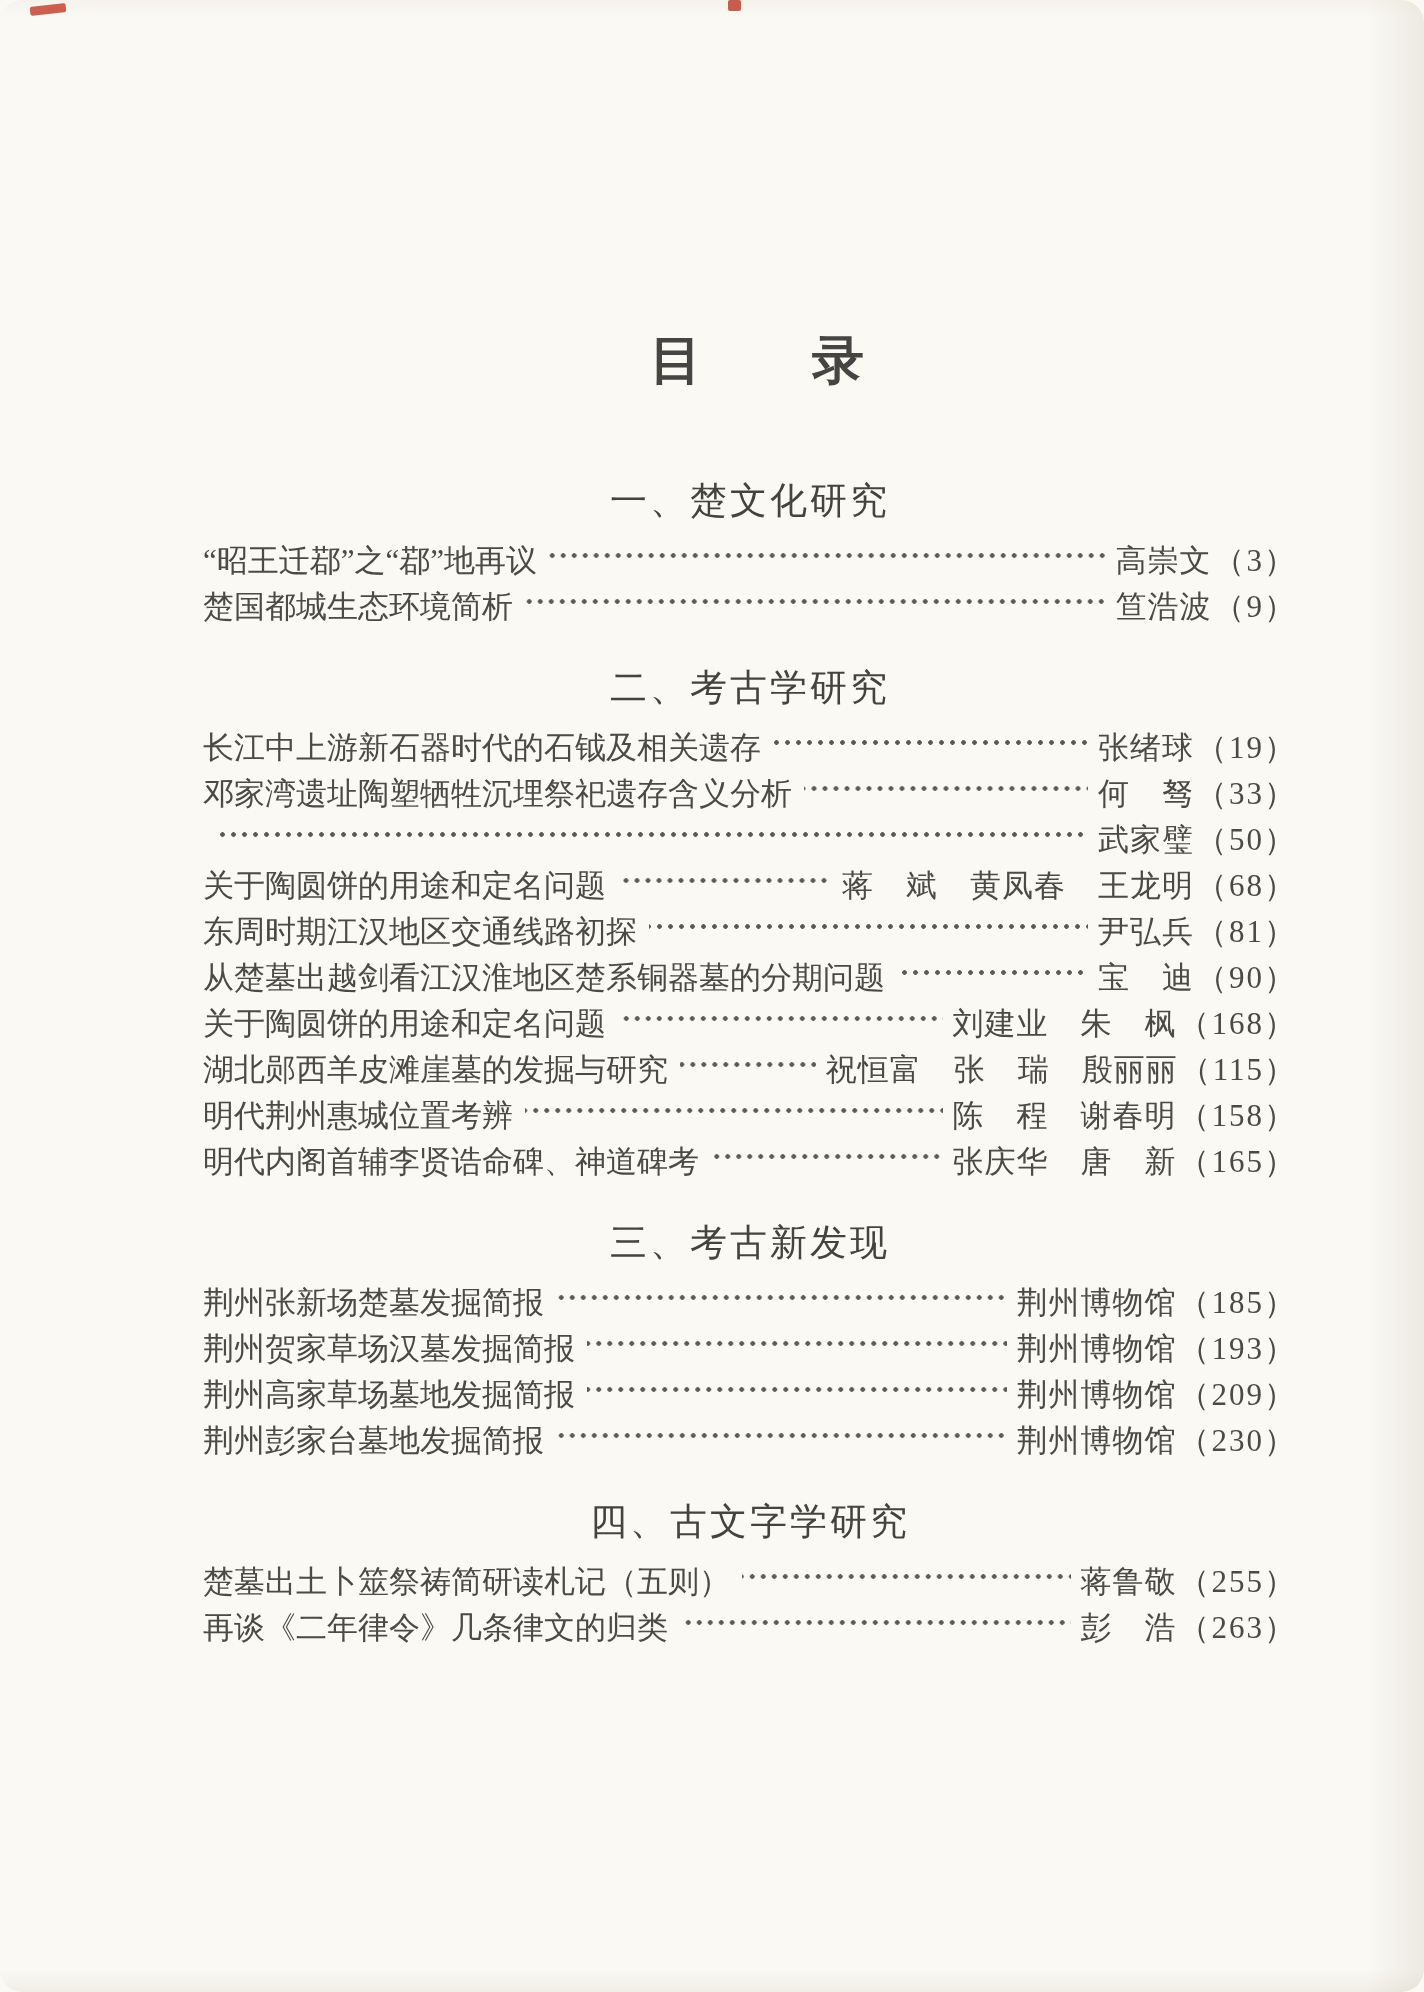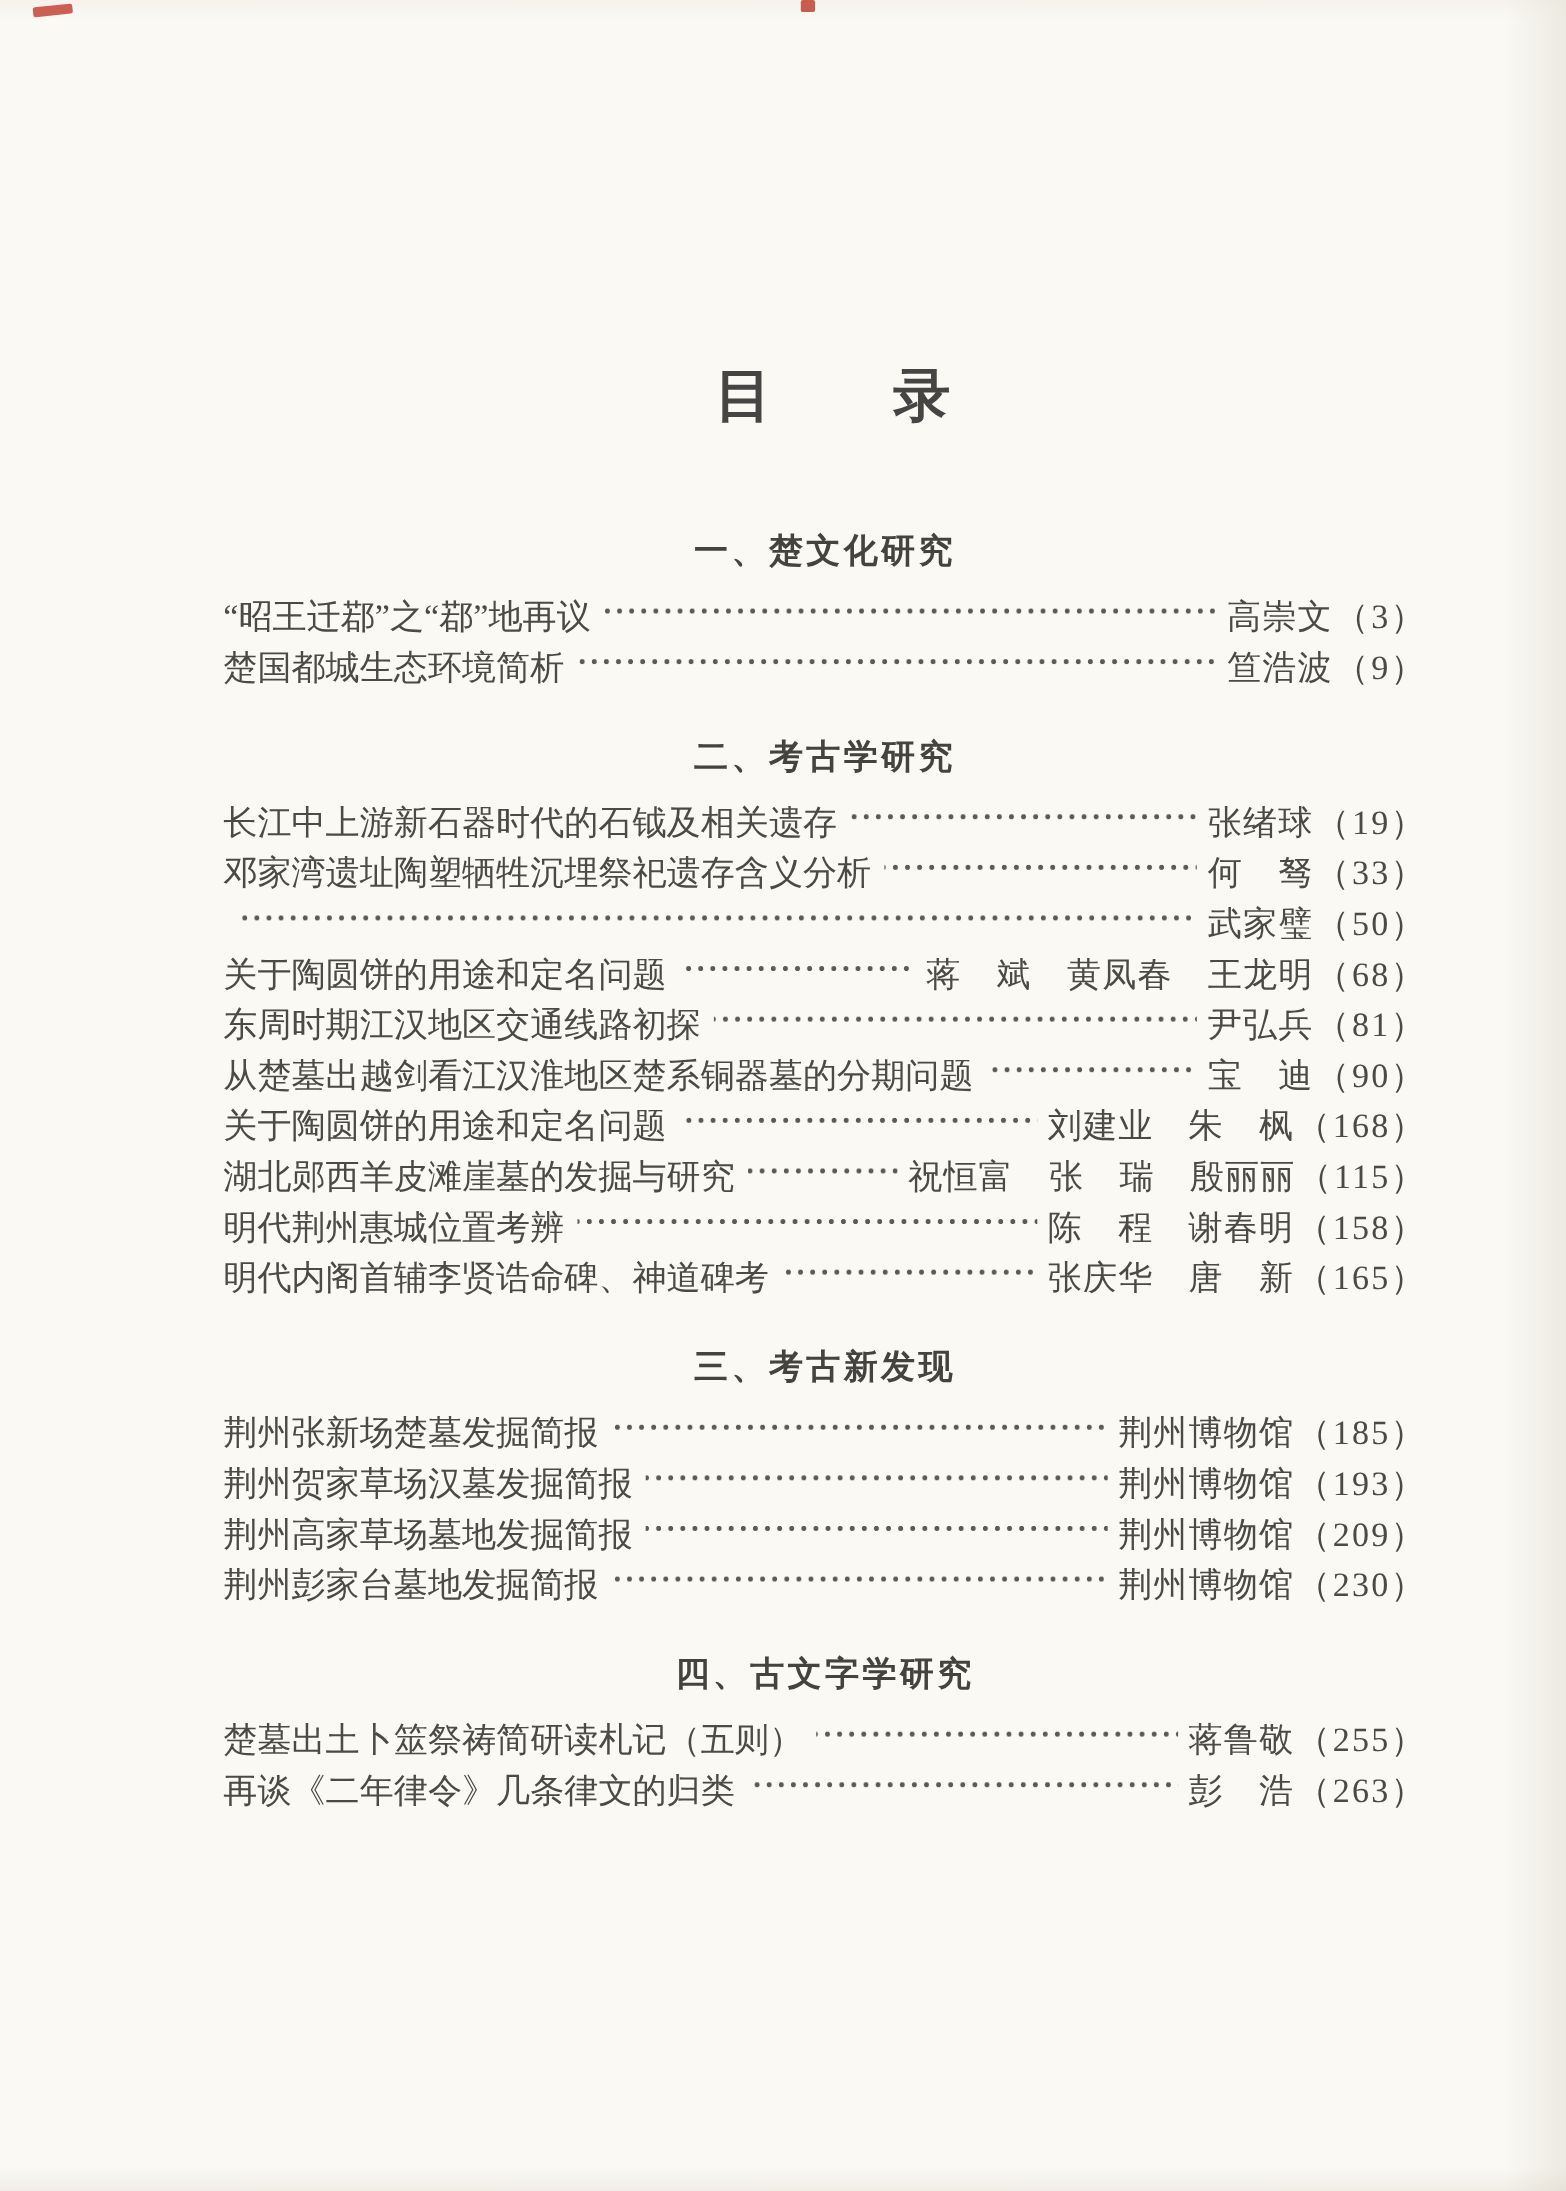--- a/index.html
+++ b/index.html
@@ -16,20 +16,21 @@
     overflow: hidden;
   }
   .page {
     position: absolute;
     inset: 0;
     background:
       linear-gradient(180deg, rgba(235,230,218,.35) 0, rgba(255,255,255,0) 18px),
       linear-gradient(90deg, rgba(255,255,255,0) 96%, rgba(205,198,182,.30) 100%),
       linear-gradient(0deg, rgba(210,203,188,.25) 0, rgba(255,255,255,0) 22px),
       #faf9f4;
+    border-radius: 23px;
   }
   
   .artifact { position: absolute; border-radius: 2px; }
   .artifact-1 { left: 30px; top: 5px; width: 36px; height: 9px; background: #c64434; opacity: .85; transform: rotate(-6deg); }
   .artifact-2 { left: 728px; top: 0px; width: 13px; height: 11px; background: #bb3726; opacity: .8; }
 
   .toc-title {
     margin: 0;
     padding-top: 335px;
     font-size: 52px;
@@ -43,23 +44,23 @@
   }
 
   .content {
     position: relative;
     margin-left: 203px;
     width: 1094px;
   }
 
   .section-heading {
     margin: 40px 0 0 0;
-    font-size: 31px;
+    font-size: 37px;
     line-height: 31px;
-    font-weight: bold;
+    font-weight: normal;
     text-align: center;
     letter-spacing: 3px;
     color: #454340;
     font-family: "Liberation Sans", "DejaVu Sans", sans-serif;
   }
   .section:nth-child(1) .section-heading { margin-top: 98px; }
   .section:nth-child(5) .section-heading { letter-spacing: 14px; }
 
   .entries { margin-top: 24px; }
   .entry {

